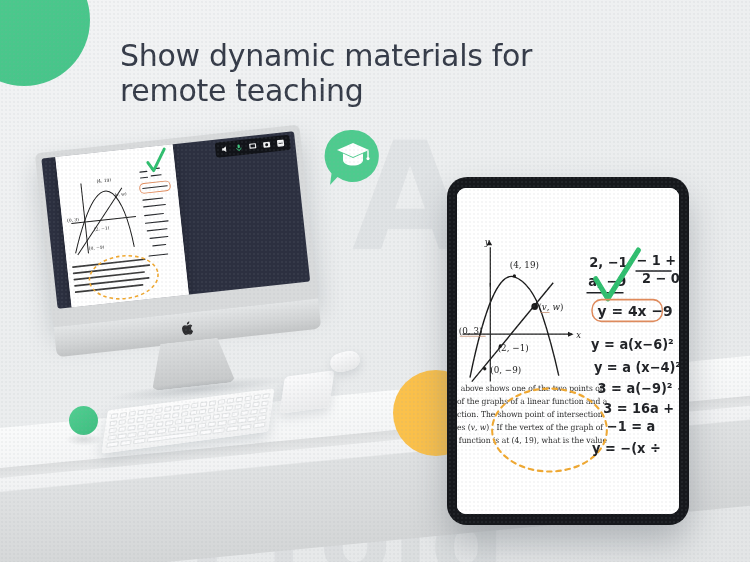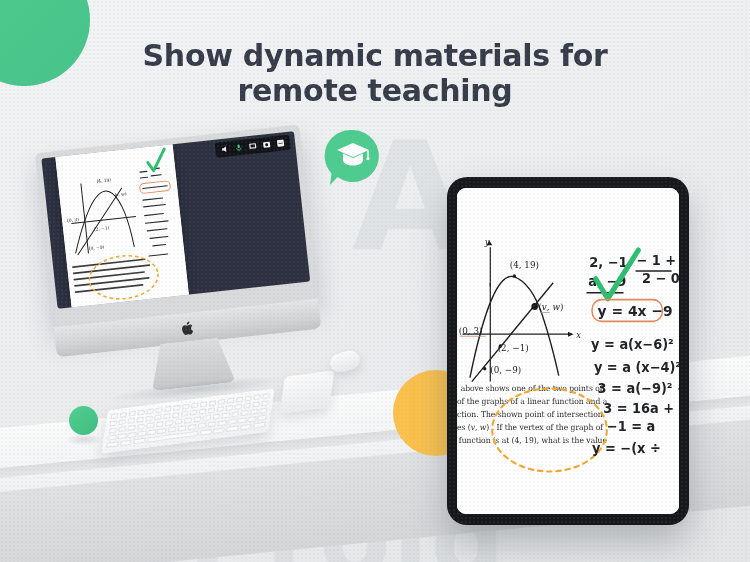--- a/index.html
+++ b/index.html
@@ -46,22 +46,22 @@
   
   #dots {
     position: absolute; inset: 0; pointer-events: none; opacity: .45;
     background-image: radial-gradient(rgba(150,158,165,.22) .7px, transparent .8px);
     background-size: 4px 4px;
   }
 
   
   #headline {
     position: absolute; left: 0; top: 38px; width: 750px;
-    text-align: center; color: #353b48;
-    font-size: 30px; font-weight: 700; line-height: 1.18;
+    text-align: left; color: #353b48;
+    font-size: 30px; font-weight: 400; line-height: 1.18;
     letter-spacing: -.3px; padding: 0 120px;
     font-family: "DejaVu Sans", sans-serif;
   }
 
   
   #desk {
     position: absolute; left: -20px; top: 430px; width: 790px; height: 150px;
     background: linear-gradient(180deg, #fafbfb 0%, #f1f2f3 42%, #dfe1e2 43%, #d4d6d7 100%);
     transform: skewY(-5.5deg); transform-origin: left top;
   }

